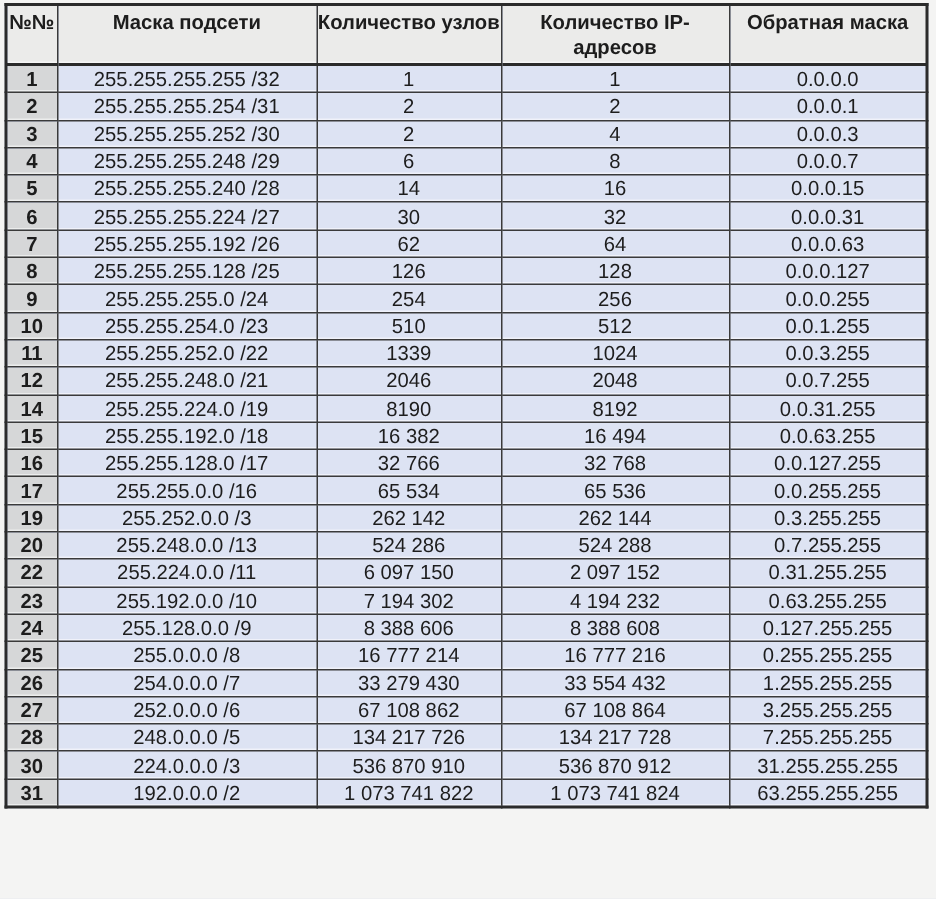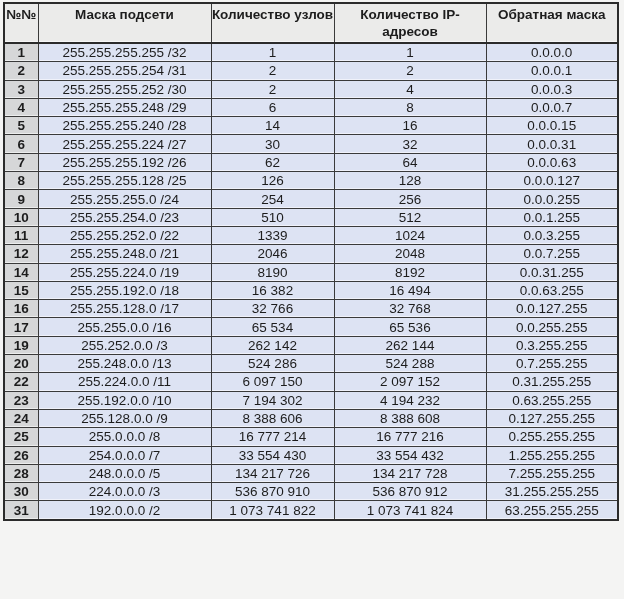--- a/index.html
+++ b/index.html
@@ -231,23 +231,30 @@
         <tr>
           <td class="num-col">25</td>
           <td>255.0.0.0 /8</td>
           <td>16 777 214</td>
           <td>16 777 216</td>
           <td>0.255.255.255</td>
         </tr>
         <tr>
           <td class="num-col">26</td>
           <td>254.0.0.0 /7</td>
-          <td>33 554 430</td>
+          <td>33 279 430</td>
           <td>33 554 432</td>
           <td>1.255.255.255</td>
+        </tr>
+        <tr>
+          <td class="num-col">27</td>
+          <td>252.0.0.0 /6</td>
+          <td>67 108 862</td>
+          <td>67 108 864</td>
+          <td>3.255.255.255</td>
         </tr>
         <tr>
           <td class="num-col">28</td>
           <td>248.0.0.0 /5</td>
           <td>134 217 726</td>
           <td>134 217 728</td>
           <td>7.255.255.255</td>
         </tr>
         <tr>
           <td class="num-col">30</td>

